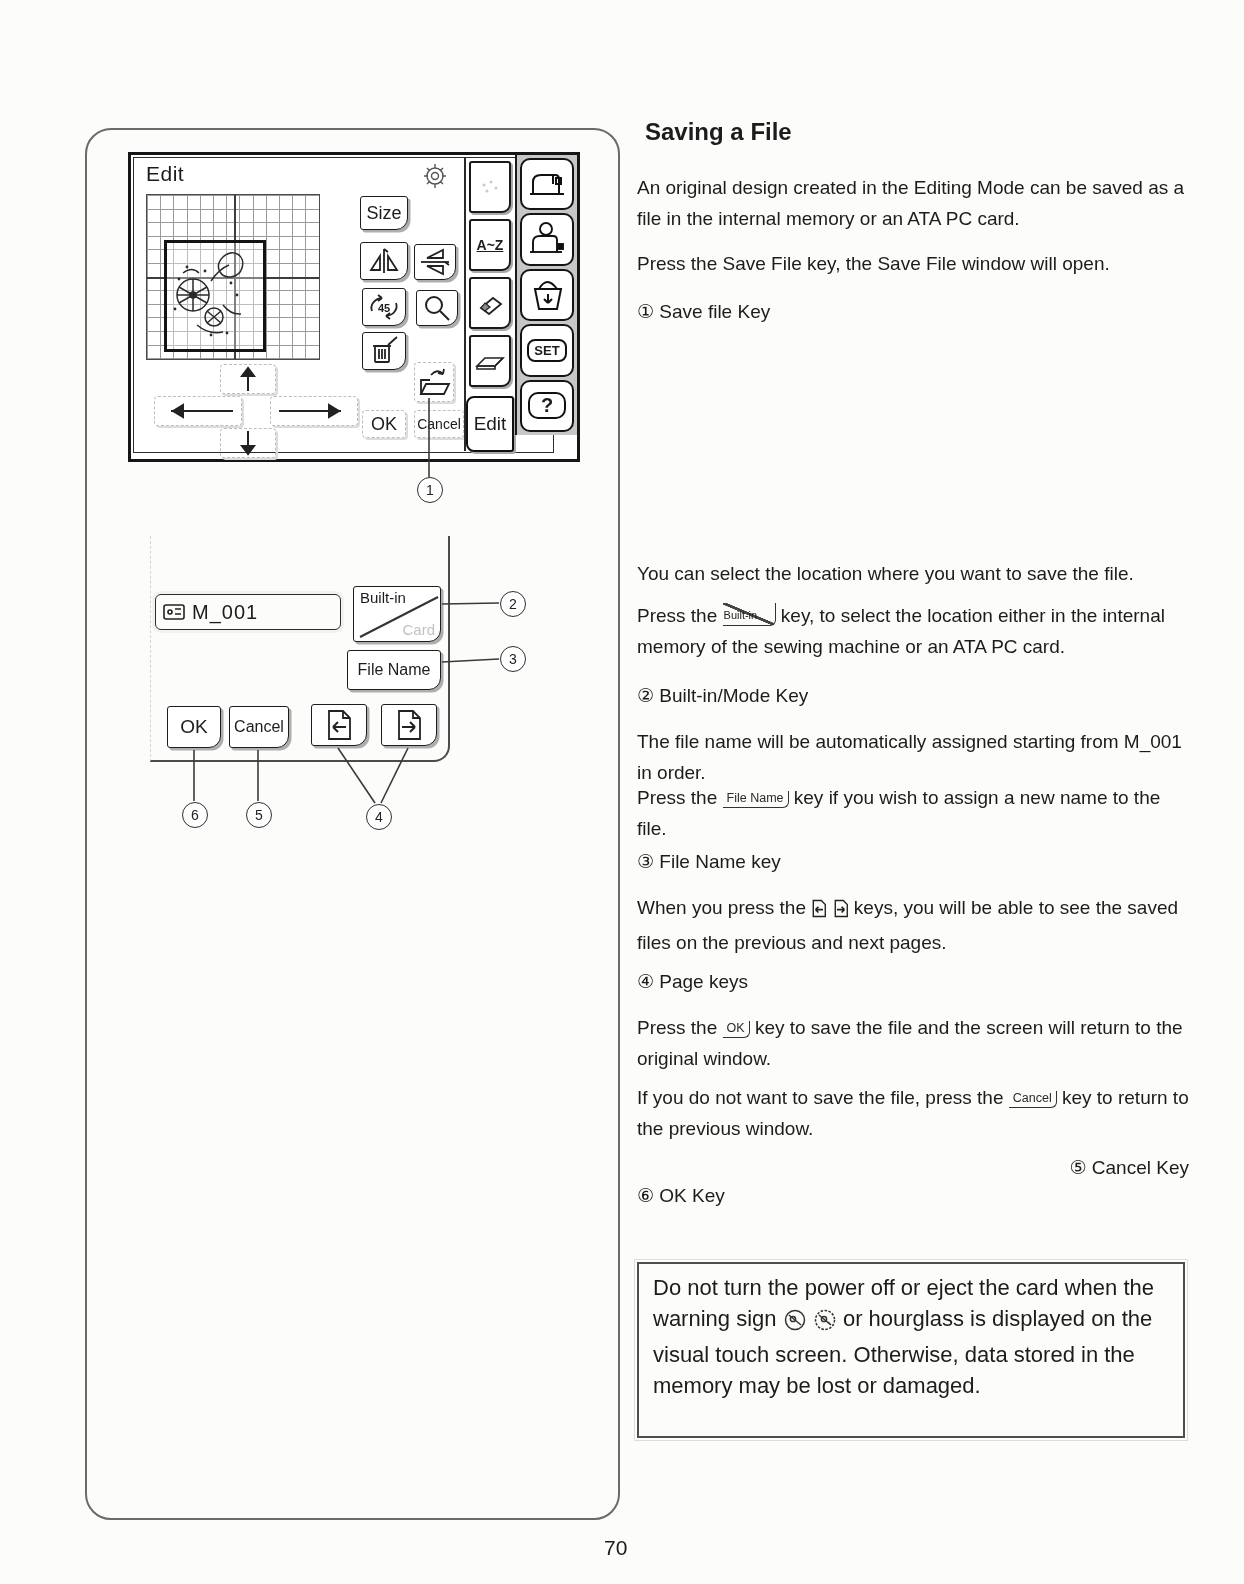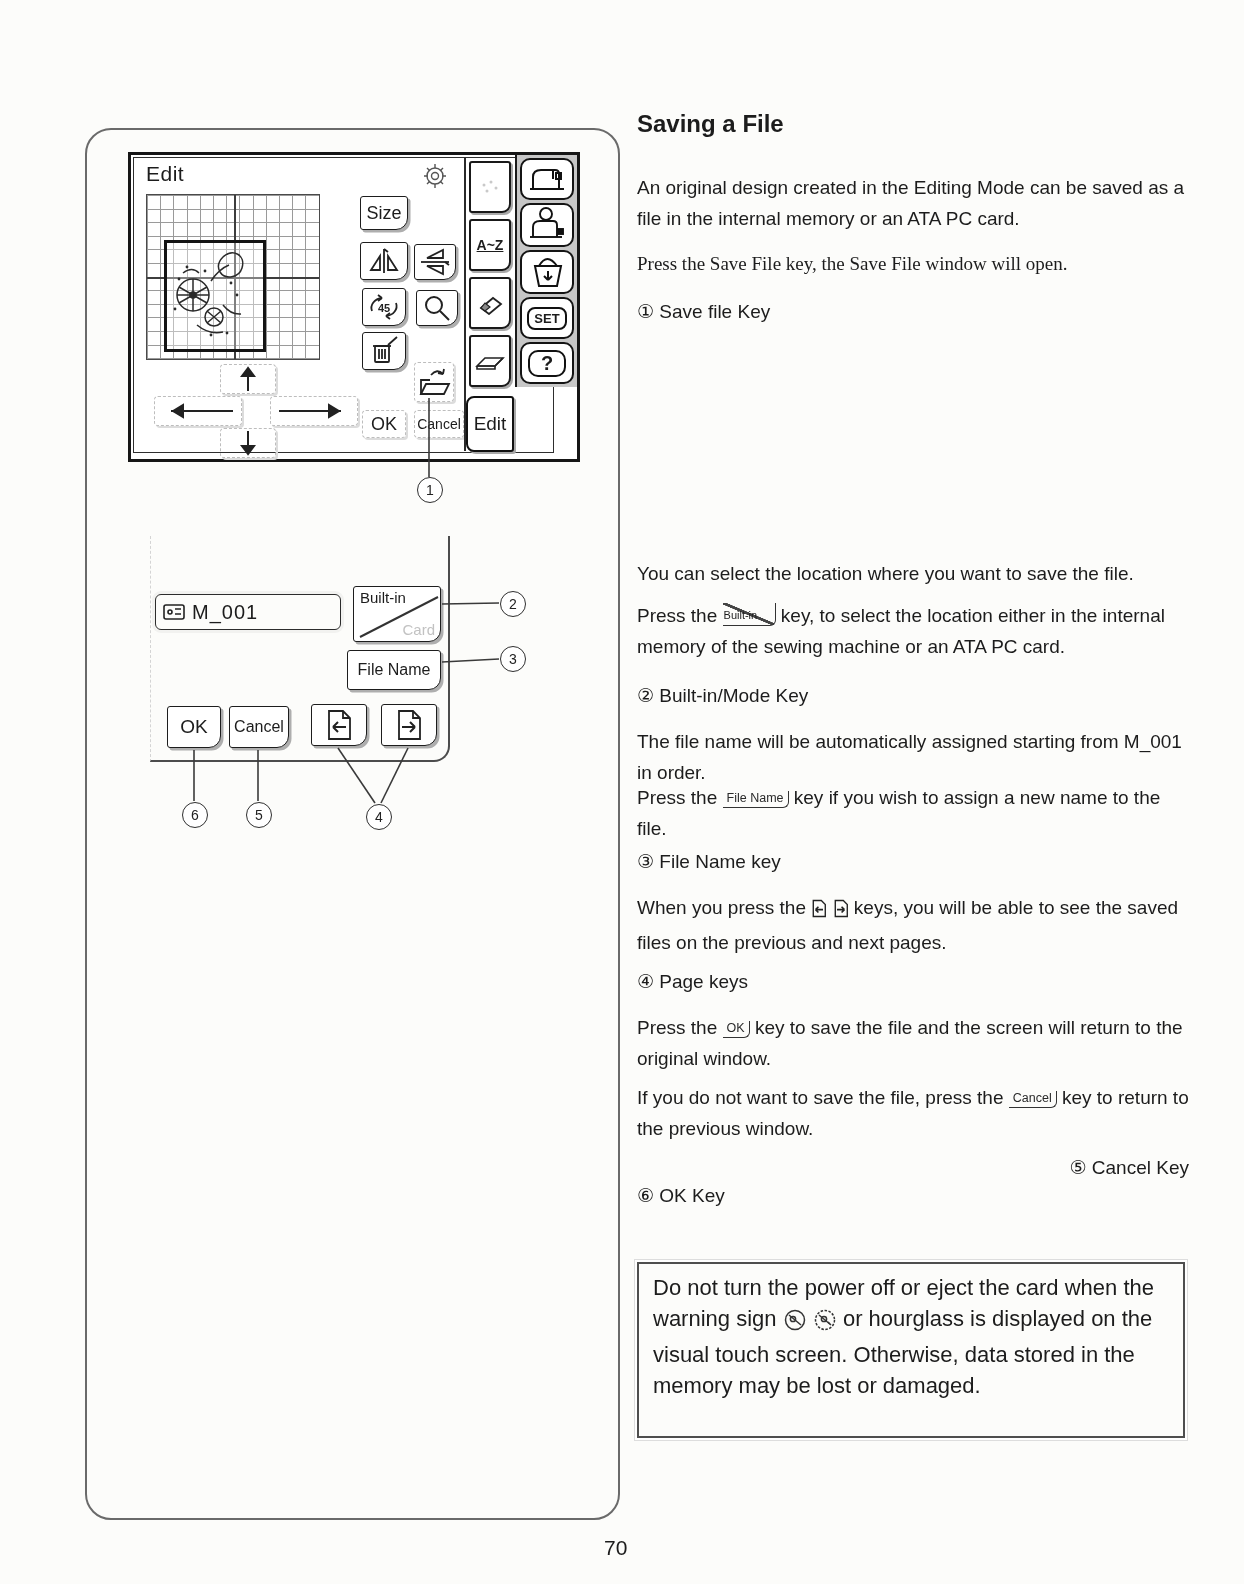--- a/index.html
+++ b/index.html
@@ -36,21 +36,21 @@
   .klabel{font-size:18px;font-weight:500;}
 
   .ts-tabs{position:absolute;left:330px;top:0;width:50px;height:293px;border-left:2px solid #2a2a2a;}
   .tab{position:absolute;left:3px;width:42px;height:52px;background:#fff;border:2px solid #191919;
        border-radius:3px 3px 9px 3px;box-shadow:2px 2px 0 #a9a9a9;
        display:flex;align-items:center;justify-content:center;box-sizing:border-box;text-decoration:underline;}
   .tab-edit{position:absolute;left:0px;top:238px;width:48px;height:56px;background:#fff;
             border:2.5px solid #111;border-radius:8px 3px 3px 8px;box-shadow:2px 2px 0 #a9a9a9;
             display:flex;align-items:center;justify-content:center;font-size:19px;box-sizing:border-box;}
 
-  .ts-hw{position:absolute;left:384px;top:0;width:62px;height:232px;background:#c7c7c7;
+  .ts-hw{position:absolute;left:384px;top:0;width:62px;height:280px;background:#c7c7c7;
          border-left:2px solid #1a1a1a;display:flex;flex-direction:column;gap:3px;
          padding:3px;box-sizing:border-box;}
   .hw-btn{flex:1;background:#fff;border:2.5px solid #141414;border-radius:10px;
           display:flex;align-items:center;justify-content:center;}
   .set-inner{border:2px solid #111;border-radius:8px;padding:2px 5px;font-weight:bold;font-size:13px;}
   .help-inner{border:2px solid #111;border-radius:10px;padding:0 11px;font-size:20px;font-weight:bold;}
 
   
   .sd{position:absolute;left:150px;top:536px;width:300px;height:226px;
       border-right:2px solid #4c4c4c;border-bottom:2px solid #4c4c4c;
@@ -67,21 +67,21 @@
   .card-lbl{position:absolute;right:5px;bottom:3px;font-size:15px;color:#c2c2c2;}
 
   
   .co{position:absolute;width:24px;height:24px;border:1.8px solid #2f2f2f;border-radius:50%;
       background:#fff;display:flex;align-items:center;justify-content:center;
       font-size:14px;color:#222;}
   .lines{position:absolute;left:0;top:0;pointer-events:none;}
 
   
   .rc{position:absolute;left:637px;top:0;width:552px;}
-  .rc h1{position:absolute;margin:0;font-size:24px;font-weight:bold;}
+  .rc h1{position:absolute;margin:8px;font-size:24px;font-weight:bold;}
   .rc p{position:absolute;margin:0;font-size:19px;line-height:31px;width:552px;}
   .ikey{display:inline-block;border-right:1.8px solid #333;border-bottom:1.8px solid #333;
         border-radius:0 0 6px 0;padding:0 4px 1px 4px;font-size:12.5px;line-height:15px;
         vertical-align:2px;color:#2a2a2a;}
   .ikey-builtin{display:inline-block;position:relative;width:52px;height:22px;vertical-align:-4px;
         border-right:1.8px solid #333;border-bottom:1.8px solid #333;border-radius:0 0 6px 0;
         background:linear-gradient(to top right,transparent 46%,#444 47%,#444 53%,transparent 54%);}
   .ikey-builtin span{position:absolute;left:1px;top:-3px;font-size:11px;}
   .ipg{display:inline-block;vertical-align:-4px;}
 
@@ -412,21 +412,21 @@
   <div class="co" style="left:246px;top:802px;">
       <span>5</span>
     </div>
   <div class="co" style="left:366px;top:804px;">
       <span>4</span>
     </div>
 
   <div class="rc">
     <h1 style="top:110px;">Saving a File</h1>
     <p style="top:172px;">An original design created in the Editing Mode can be saved as a file in the internal memory or an ATA PC card.</p>
-    <p style="top:248px;font-family:Liberation Serif, serif;">Press the Save File key, the Save File window will open.</p>
+    <p style="top:248px;">Press the Save File key, the Save File window will open.</p>
     <p style="top:296px;">① Save file Key</p>
 
     <p style="top:558px;">You can select the location where you want to save the file.</p>
 
     <p style="top:600px;">
       <span>Press the</span>
       <span class="ikey-builtin"><span>Built-in</span></span>
       <span>key, to select the location either in the internal memory of the sewing machine or an ATA PC card.</span>
     </p>
 

